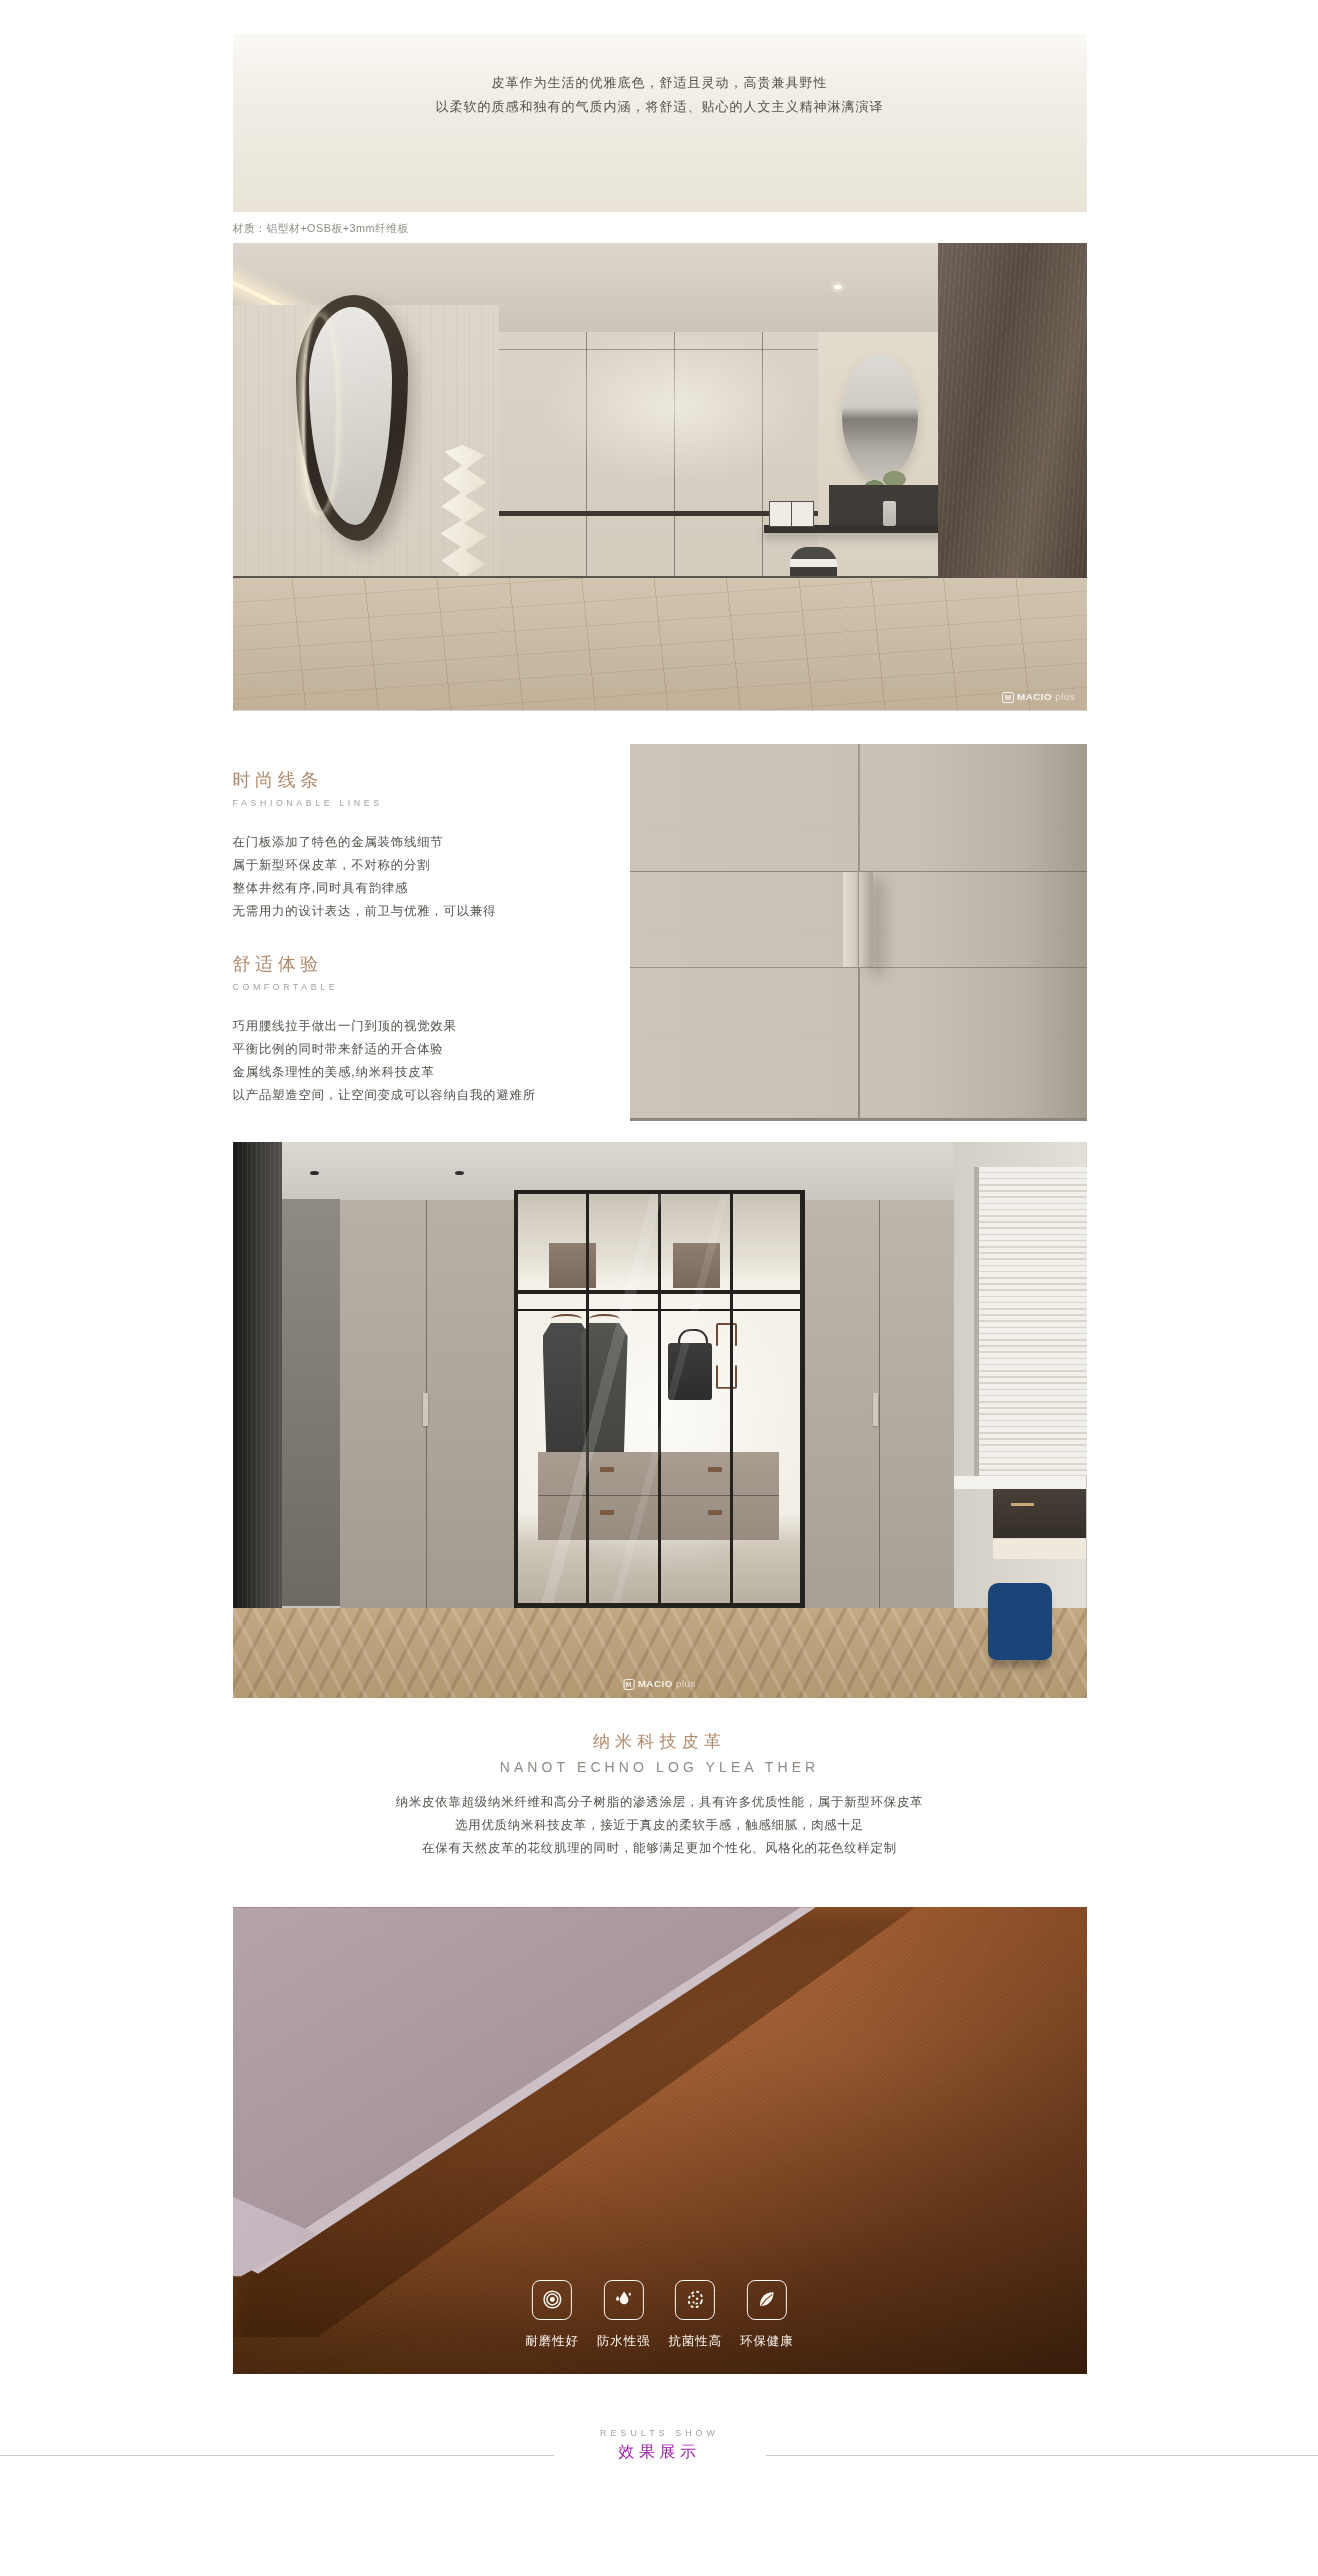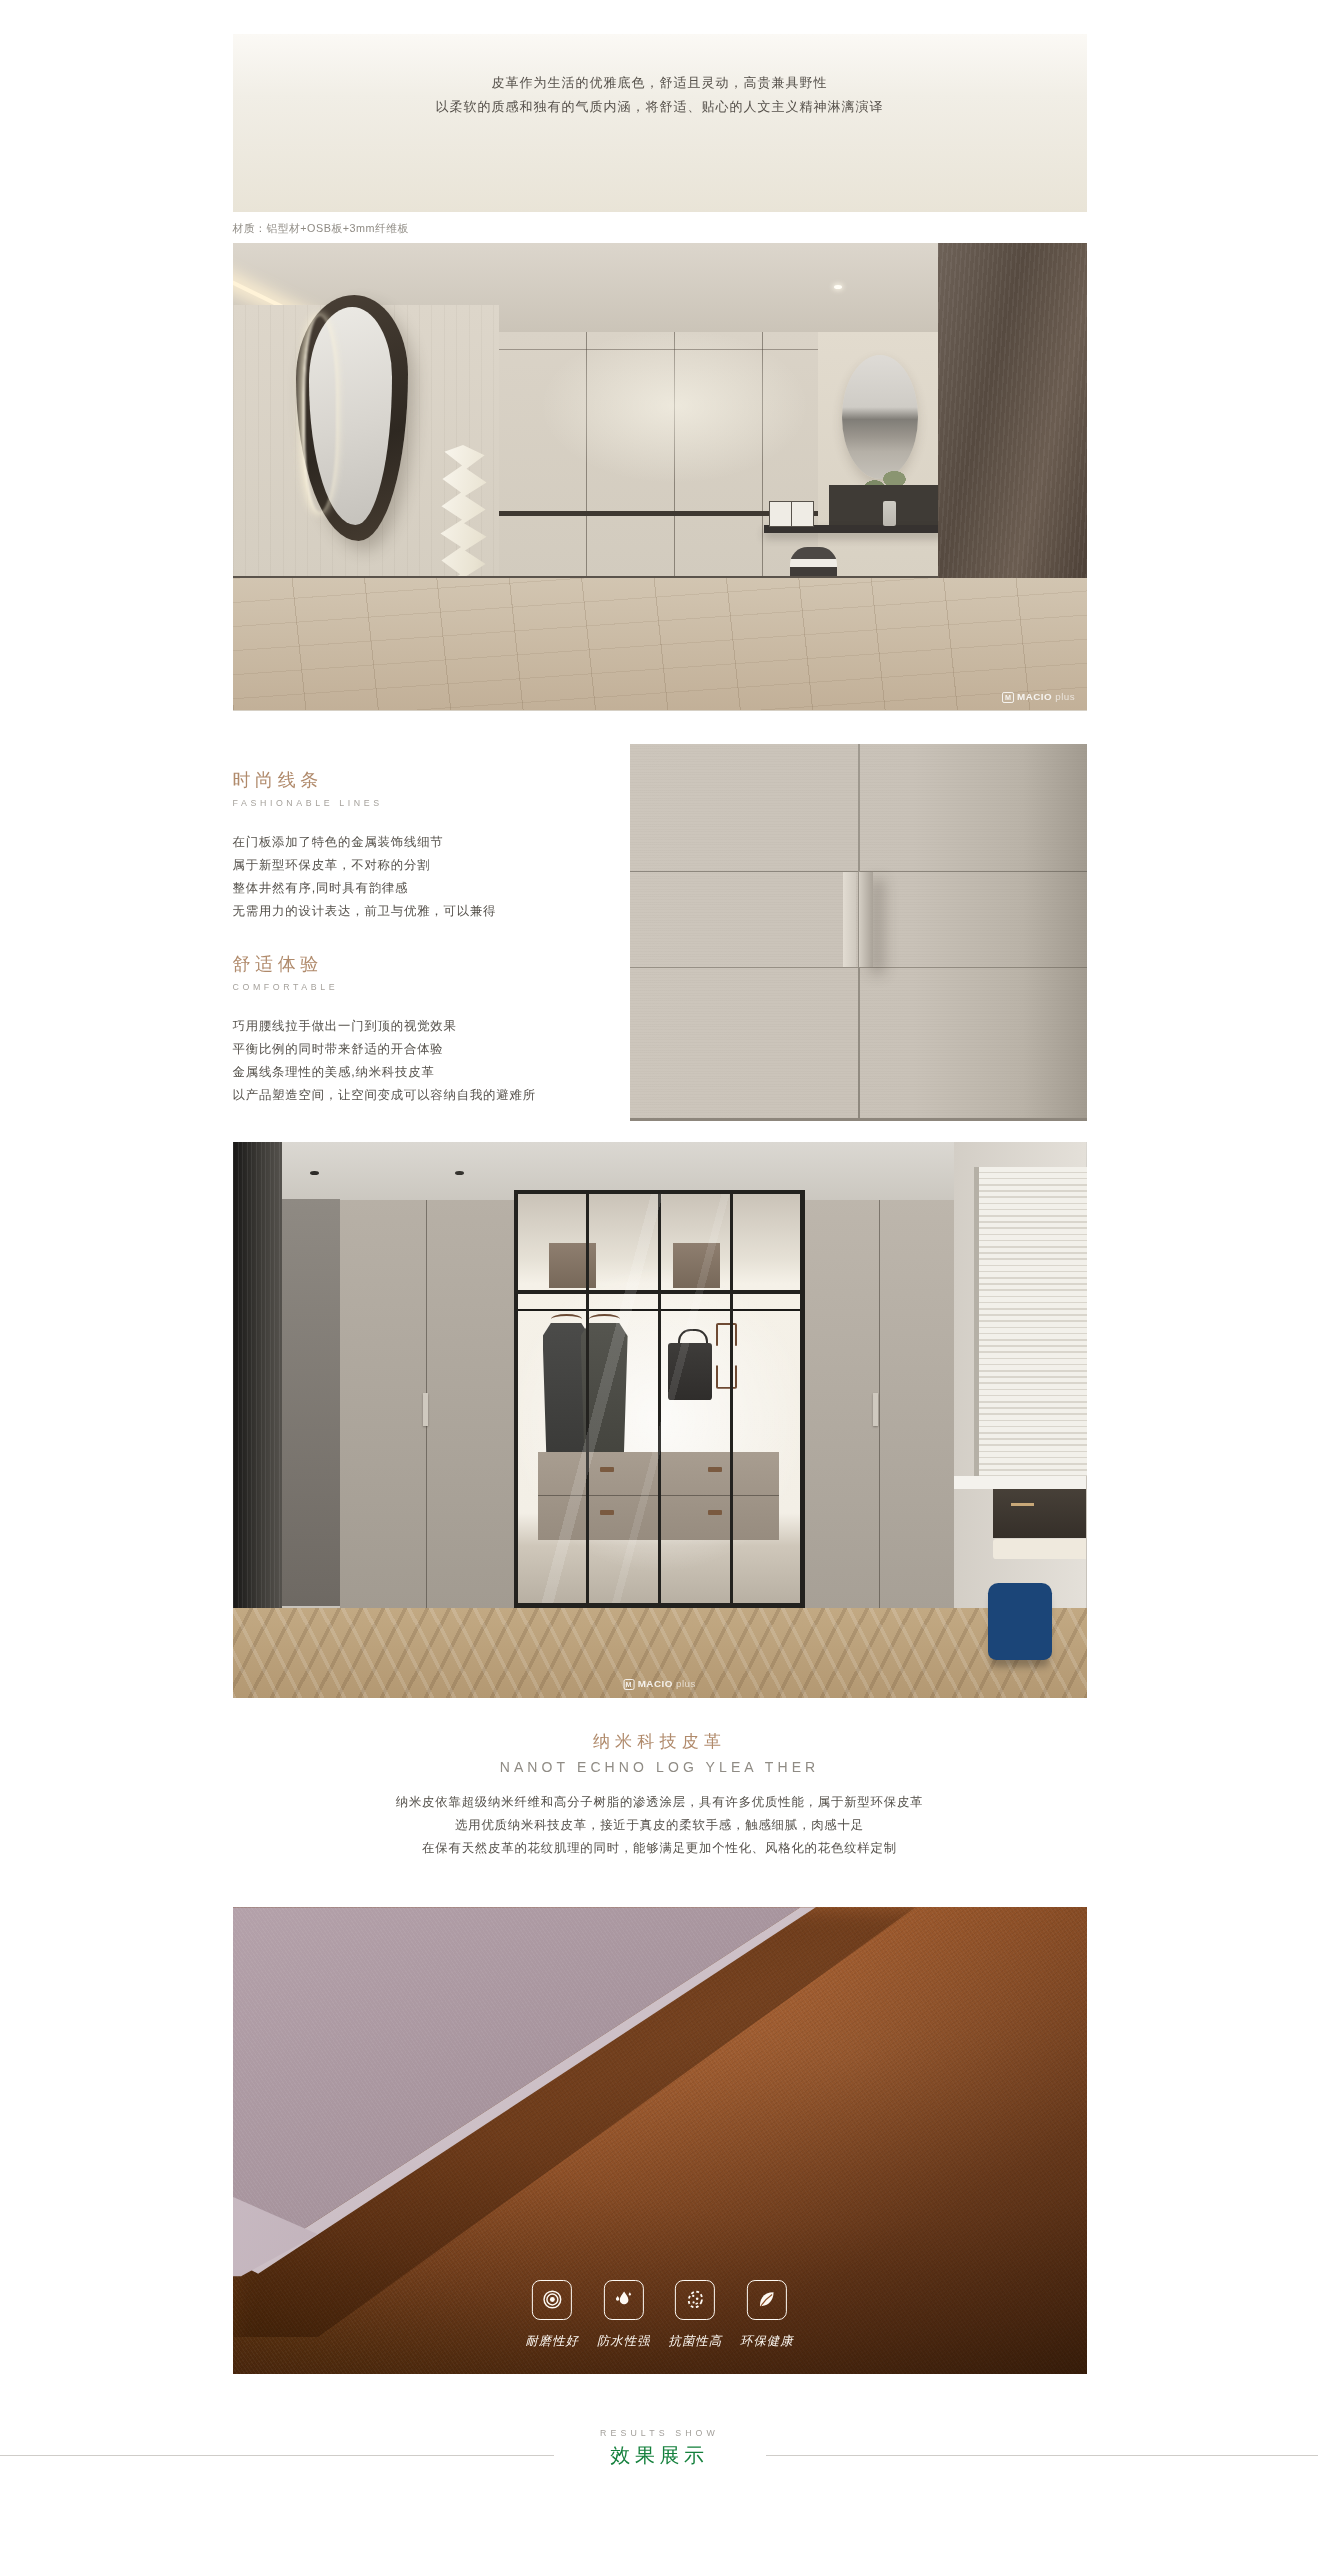--- a/index.html
+++ b/index.html
@@ -124,30 +124,30 @@
   
   .leather{margin-top:47px;height:467px;
     background:radial-gradient(120% 95% at 72% 32%,#ab6536 0%,#9a572b 38%,#7e451f 62%,#58300f 85%,#44220d 100%);}
   .lth-texture{position:absolute;inset:0;background:repeating-linear-gradient(55deg,rgba(255,255,255,.045) 0 1px,transparent 1px 3.1px),repeating-linear-gradient(-35deg,rgba(0,0,0,.05) 0 1px,transparent 1px 3.6px);}
   .lth-shadow{position:absolute;inset:0;background:linear-gradient(150deg,transparent 40%,rgba(30,12,2,.45) 75%,rgba(20,8,0,.6) 100%);}
   .lth-sheet-shadow{position:absolute;inset:0;clip-path:polygon(66% 0,80% 0,10% 92%,0 92%,0 78%);background:rgba(40,15,0,.38);filter:blur(11.3px);}
   .lth-sheet{position:absolute;inset:0;clip-path:polygon(0 0,66.5% 0,1.5% 77%,0 77%);
     background:repeating-linear-gradient(55deg,rgba(255,255,255,.05) 0 1px,transparent 1px 3.1px),linear-gradient(150deg,#b4a1aa 0%,#a6939c 38%,#94828b 68%,#81707a 95%);}
   .lth-sheet-edge{position:absolute;inset:0;clip-path:polygon(66.5% 0,68.3% 0,3% 78.5%,1.5% 77%);background:linear-gradient(150deg,#d9cdd3,#b8a9b1);}
   .lth-curl{position:absolute;inset:0;clip-path:polygon(0 62%,10% 70%,1% 79%,0 79%);background:linear-gradient(120deg,#cdbfc7,#a5939d);}
-  .features-row{position:absolute;left:50%;bottom:24px;transform:translateX(-50%);display:flex;gap:18px;font-style:italic;}
+  .features-row{position:absolute;left:50%;bottom:24px;transform:translateX(-50%);display:flex;gap:18px;}
   .feature{display:flex;flex-direction:column;align-items:center;}
   .feature-box{width:38px;height:38px;border:1.5px solid #fdf9f3;border-radius:8.2px;display:flex;align-items:center;justify-content:center;}
   .feature-label{margin-top:13.4px;font-size:12.4px;color:#fdf9f3;letter-spacing:1px;white-space:nowrap;}
 
   
   .results{margin-top:54px;position:relative;height:37px;}
   .results-center{position:absolute;left:50%;top:0;transform:translateX(-50%);text-align:center;}
   .results-sub{font-size:8.8px;color:#a3a09b;letter-spacing:4.1px;}
-  .results-title{margin-top:4.1px;font-size:20px;color:#15803d;letter-spacing:4.6px;}
+  .results-title{margin-top:4.1px;font-size:16px;color:#a21caf;letter-spacing:4.6px;}
   .results-line{position:absolute;top:27px;height:1px;background:#cfcdc9;}
   .results-line.left{left:0;width:calc(50% - 106px);}
   .results-line.right{right:0;width:calc(50% - 106px);}
   svg{display:block;}
 </style>
 </head>
 <body>
 
 <div class="content">
 

